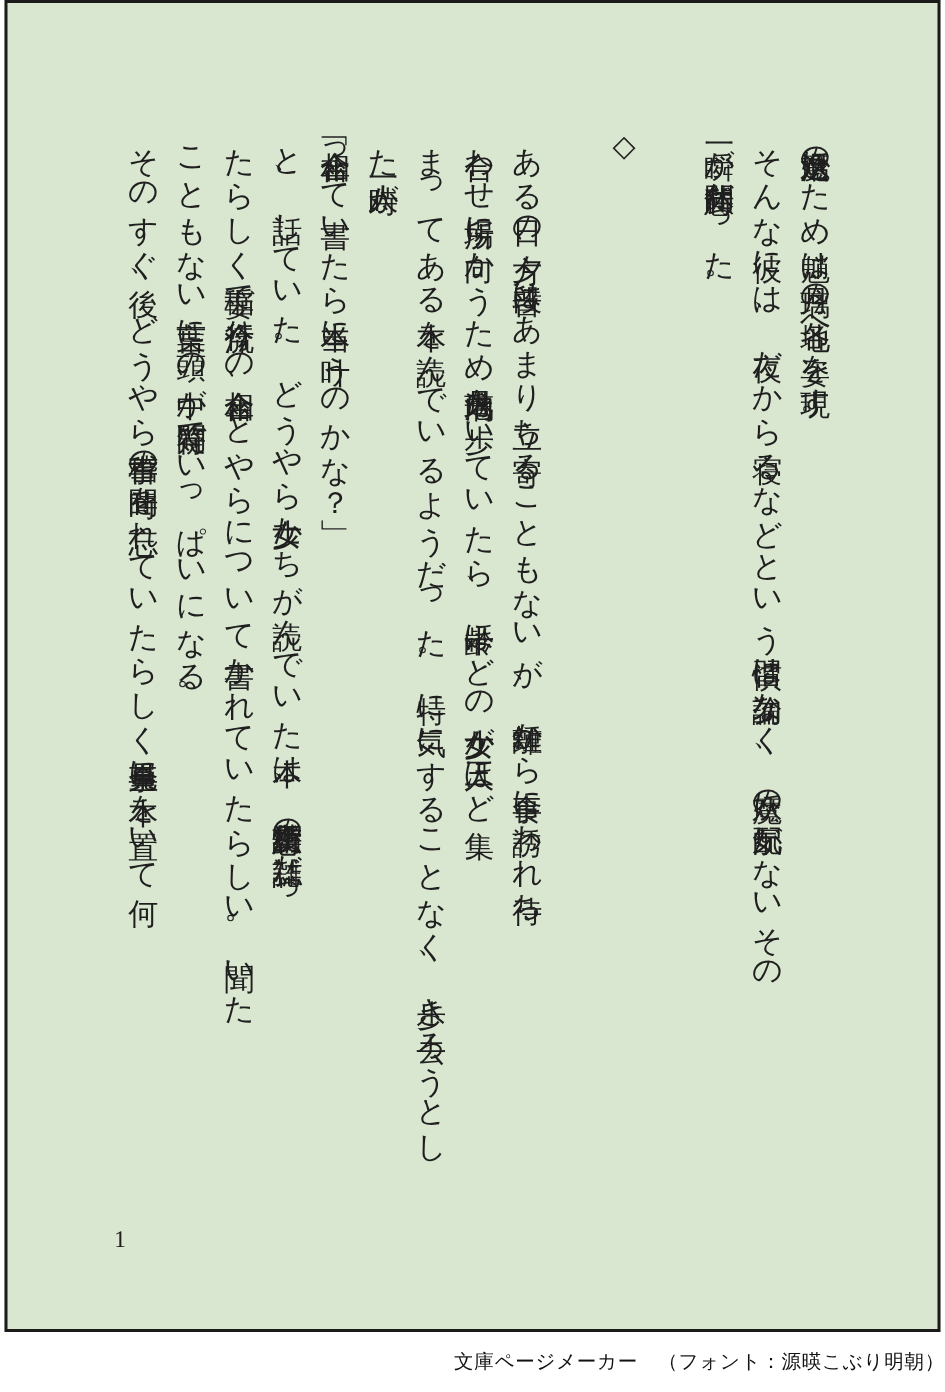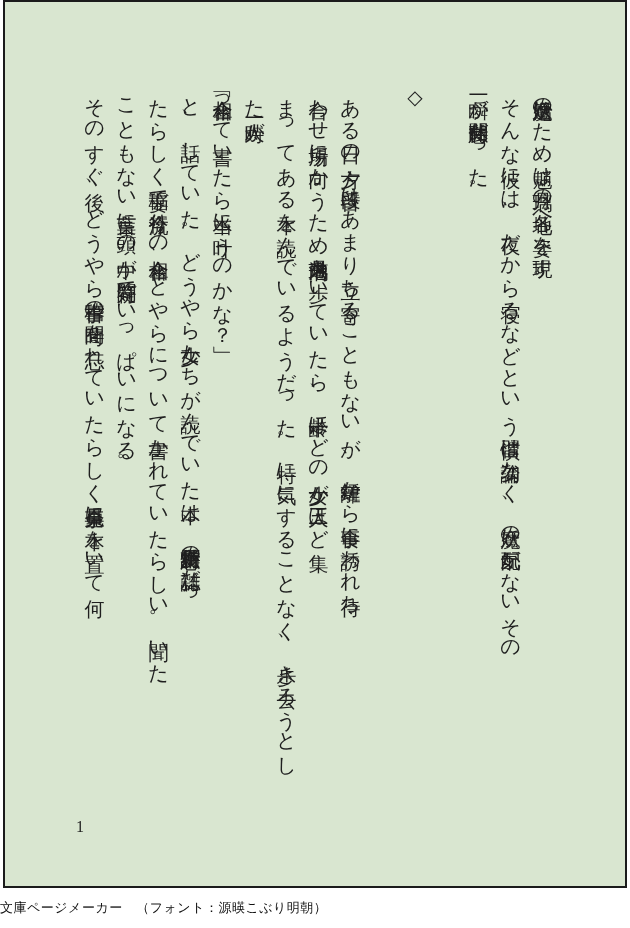--- a/index.html
+++ b/index.html
@@ -57,21 +57,21 @@
   
   .footer {
     position: absolute;
     left: 0;
     top: 888px;
     width: 630px;
     height: 40px;
     background: #ffffff;
     display: flex;
     align-items: center;
-    justify-content: flex-start;
+    justify-content: flex-end;
   }
   .footer-caption {
     font-size: 13px;
     color: #111111;
     letter-spacing: 0.5px;
   }
 </style>
 </head>
 <body>
 

